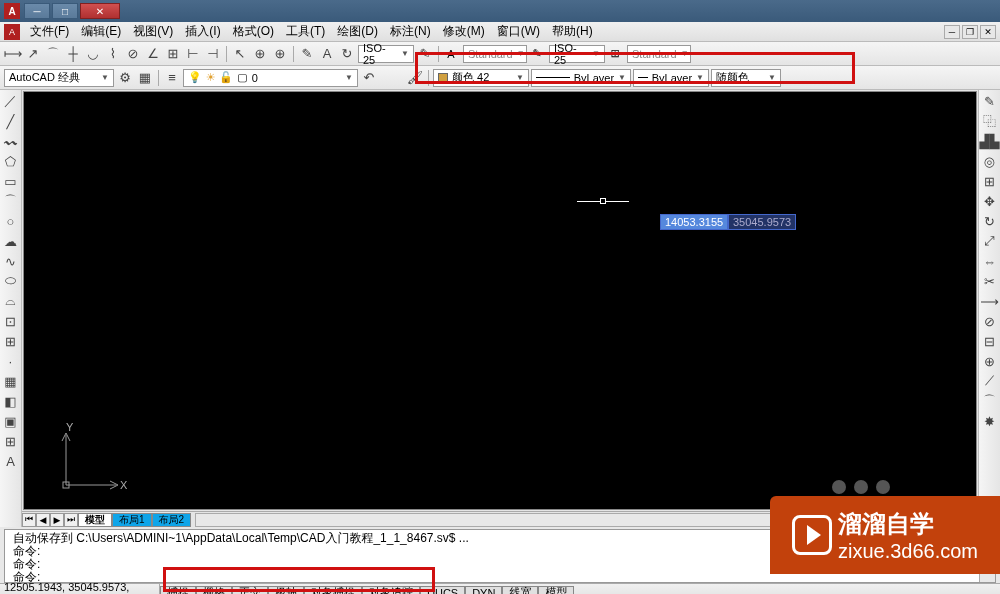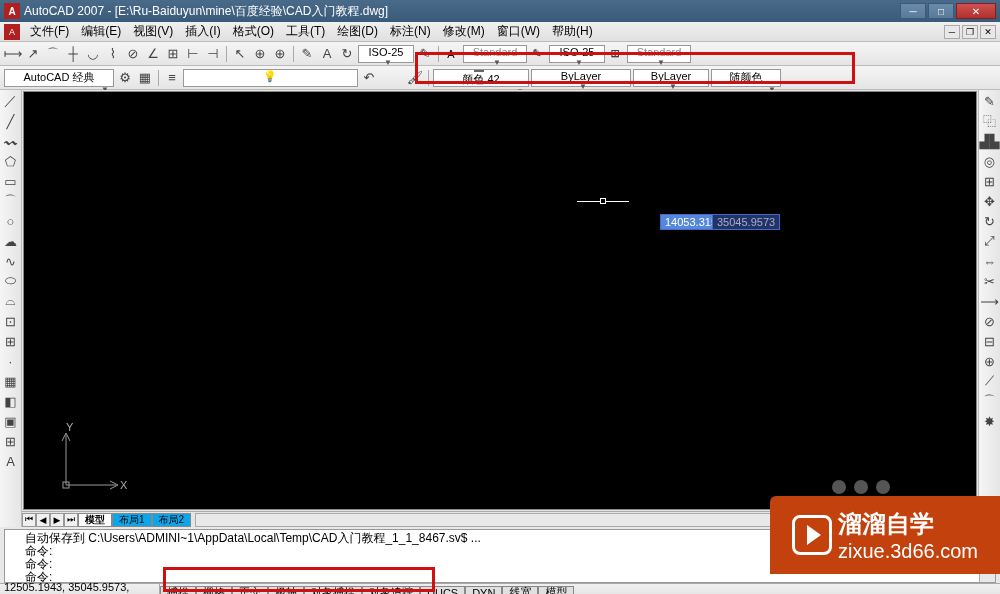--- a/index.html
+++ b/index.html
@@ -14,21 +14,21 @@
 
 .menubar { height: 20px; background: linear-gradient(#f0f0f0, #e0e0e0); display: flex; align-items: center; padding: 0 4px; border-bottom: 1px solid #bbb; }
 .mdi-icon { width: 16px; height: 16px; background: #b02020; margin-right: 4px; display: flex; align-items: center; justify-content: center; font-size: 9px; color: #fff; }
 .menuitem { padding: 8px 6px; font-size: 12px; cursor: pointer; color: #000; }
 .menubar .spacer { flex: 1; }
 .mdi-btn { width: 16px; height: 14px; background: #e8e8e8; border: 1px solid #aaa; margin-left: 2px; font-size: 9px; display: flex; align-items: center; justify-content: center; cursor: pointer; }
 
 .toolbar-row { height: 24px; background: linear-gradient(#f5f5f5, #e5e5e5); display: flex; align-items: center; padding: 0 4px; border-bottom: 1px solid #bbb; gap: 2px; }
 .tbtn { width: 18px; height: 18px; border: 1px solid transparent; display: flex; align-items: center; justify-content: center; cursor: pointer; font-size: 13px; color: #444; }
 .sep { width: 1px; height: 16px; background: #aaa; margin: 0 2px; }
-.dropdown { height: 18px; border: 1px solid #999; background: #fff; display: flex; align-items: center; padding: 0 4px; font-size: 11px; cursor: pointer; position: relative; flex-direction: column; }
+.dropdown { height: 18px; border: 1px solid #999; background: #fff; display: flex; align-items: center; padding: 0 4px; font-size: 11px; cursor: pointer; position: relative; }
 .dropdown .dd-arrow { font-size: 8px; color: #555; margin-left: 4px; }
 .dim-dd { width: 56px; }
 .dim-btn { width: 16px; height: 16px; margin-right: 2px; display: inline-flex; align-items: center; justify-content: center; }
 .std-dd { width: 64px; color: #888; }
 
 .toolbar-row2 { height: 24px; background: linear-gradient(#f5f5f5, #e5e5e5); display: flex; align-items: center; padding: 0 4px; border-bottom: 1px solid #bbb; gap: 2px; position: relative; }
 .workspace-dd { width: 110px; }
 .layer-dd { width: 175px; display: flex; align-items: center; gap: 4px; }
 .layer-dd .bulb { color: #e0c030; }
 .layer-dd .sun { color: #e0a030; }
@@ -48,34 +48,34 @@
 .right-toolbar { border-right: none; border-left: 1px solid #bbb; }
 .vbtn { width: 18px; height: 18px; display: flex; align-items: center; justify-content: center; cursor: pointer; font-size: 13px; color: #444; border: 1px solid transparent; }
 
 .canvas-area { flex: 1; position: relative; background: #e5e5e5; display: flex; flex-direction: column; }
 .drawing-canvas { flex: 1; background: #000; position: relative; margin: 1px; border: 1px solid #888; }
 
 .crosshair-h { position: absolute; left: 553px; top: 109px; width: 52px; height: 1px; background: #fff; }
 .crosshair-box { position: absolute; left: 576px; top: 106px; width: 6px; height: 6px; border: 1px solid #fff; background: #000; }
 
 .dyn-input1 { position: absolute; left: 636px; top: 122px; border: 1px solid #4468cc; background: #5588dd; color: #fff; padding: 1px 4px; font-size: 11px; }
-.dyn-input2 { position: absolute; left: 688px; top: 122px; border: 1px solid #4468cc; background: #223366; color: #aac; padding: 1px 4px; font-size: 11px; }
+.dyn-input2 { position: absolute; left: 704px; top: 122px; border: 1px solid #4468cc; background: #223366; color: #aac; padding: 1px 4px; font-size: 11px; }
 
 .ucs { position: absolute; left: 36px; bottom: 20px; color: #aaa; font-size: 11px; }
 .ucs-y { position: absolute; left: 42px; bottom: 76px; color: #aaa; }
 .ucs-x { position: absolute; left: 96px; bottom: 18px; color: #aaa; }
 
 .hscroll-row { height: 16px; background: #e5e5e5; display: flex; align-items: center; border-top: 1px solid #aaa; }
 .tab-nav { display: flex; gap: 0; }
 .tab-nav .nbtn { width: 14px; height: 14px; border: 1px solid #999; background: #f0f0f0; display: flex; align-items: center; justify-content: center; font-size: 9px; cursor: pointer; }
 .layout-tab { padding: 0 6px; height: 14px; border: 1px solid #888; background: #0ea5e9; font-size: 10px; display: flex; align-items: center; cursor: pointer; }
 .layout-tab.active { background: #fff; font-weight: bold; }
 .hscroll { flex: 1; height: 14px; background: #e8e8e8; border: 1px solid #aaa; margin-left: 4px; position: relative; }
 
-.cmdarea { height: 54px; background: #fff; border: 1px solid #999; margin: 2px 4px 0 4px; font-family: "SimSun", monospace; font-size: 12px; padding: 2px 20px; position: relative; overflow: hidden; }
+.cmdarea { height: 54px; background: #fff; border: 1px solid #999; margin: 2px 4px 0 4px; font-family: "SimSun", monospace; font-size: 12px; padding: 2px 8px; position: relative; overflow: hidden; }
 .cmdline { white-space: pre; color: #000; line-height: 13px; }
 .cmd-scroll { position: absolute; right: 0; top: 0; bottom: 0; width: 16px; background: #e8e8e8; border-left: 1px solid #aaa; }
 
 .statusbar { height: 18px; background: linear-gradient(#f0f0f0, #e0e0e0); display: flex; align-items: center; border-top: 1px solid #aaa; font-size: 11px; position: relative; }
 .coords { width: 160px; padding: 0 4px; border-right: 1px solid #aaa; height: 100%; display: flex; align-items: center; }
 .status-btn { padding: 0 6px; height: 14px; border: 1px solid #888; background: #e0e0e0; font-size: 11px; display: flex; align-items: center; cursor: pointer; }
 .red-box.bottom { left: 163px; top: 567px; width: 272px; height: 25px; }
 
 .watermark { position: absolute; right: 0; bottom: 20px; width: 230px; height: 78px; background: #c2410c; display: flex; align-items: center; justify-content: center; gap: 6px; z-index: 50; border-top-left-radius: 6px; }
 .watermark .play { width: 40px; height: 40px; border: 3px solid #fff; border-radius: 8px; display: flex; align-items: center; justify-content: center; }
@@ -85,21 +85,20 @@
 .watermark .url { font-size: 20px; }
 
 .watermark-dots { position: absolute; right: 110px; bottom: 100px; display: flex; gap: 8px; z-index: 40; }
 .watermark-dots span { width: 14px; height: 14px; border-radius: 50%; background: #555; }
 </style>
 </head>
 <body>
 
 <div class="titlebar">
   <div class="app-icon">A</div>
-  <div class="title">AutoCAD 2007 - [E:\Ru-Baiduyun\mine\百度经验\CAD入门教程.dwg]</div>
   <div class="winbtns">
     <div class="winbtn">─</div>
     <div class="winbtn">□</div>
     <div class="winbtn close">✕</div>
   </div>
 </div>
 
 <div class="menubar">
   <div class="mdi-icon">A</div>
   <div class="menuitem">文件(F)</div>

